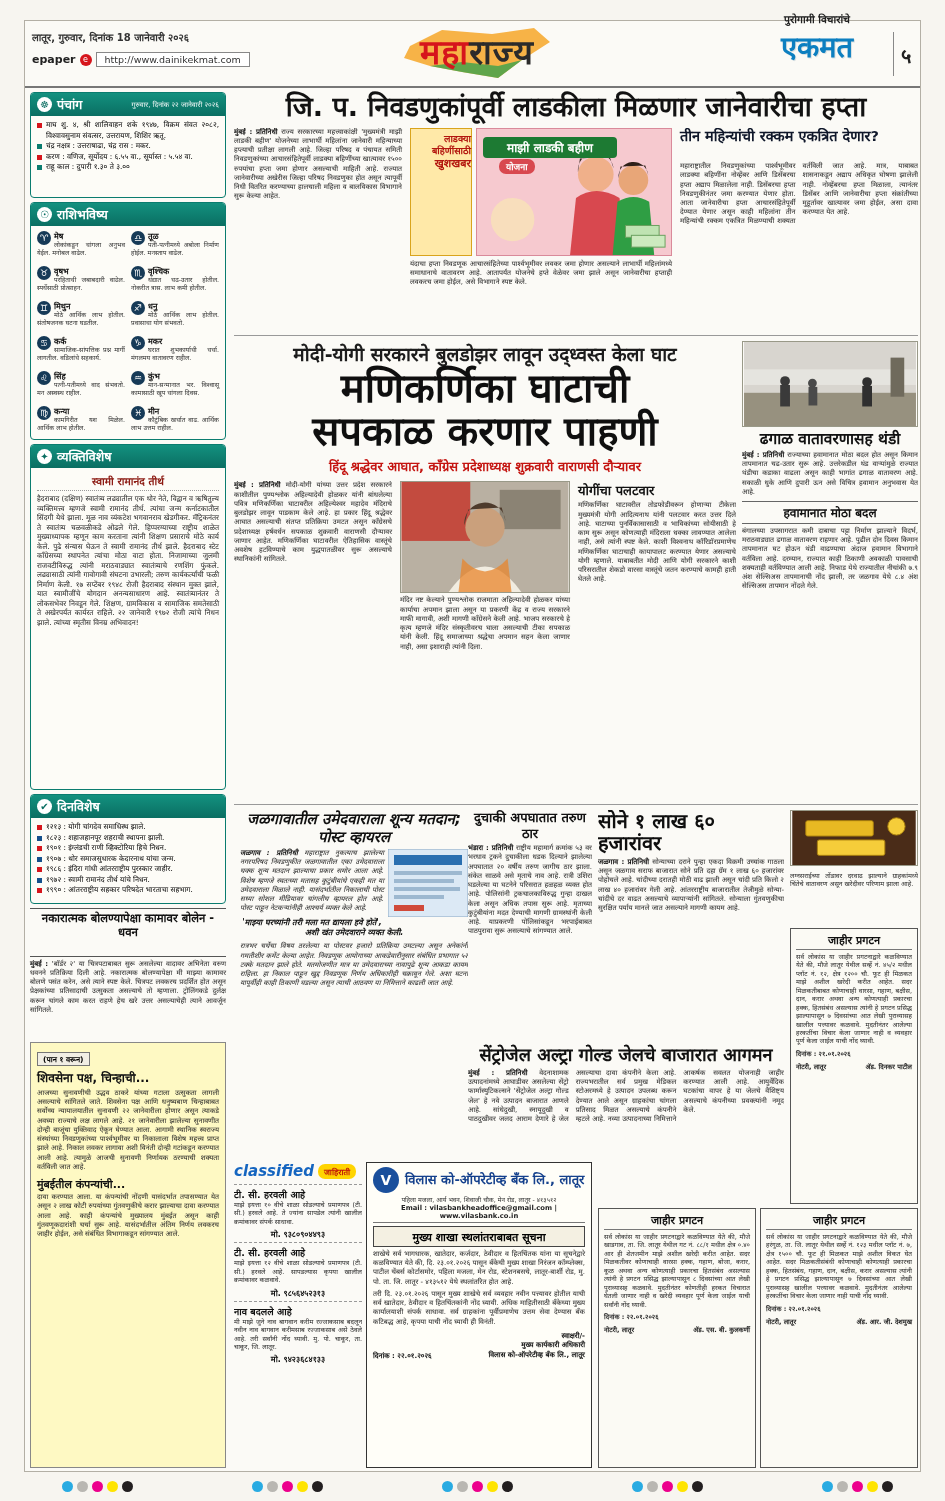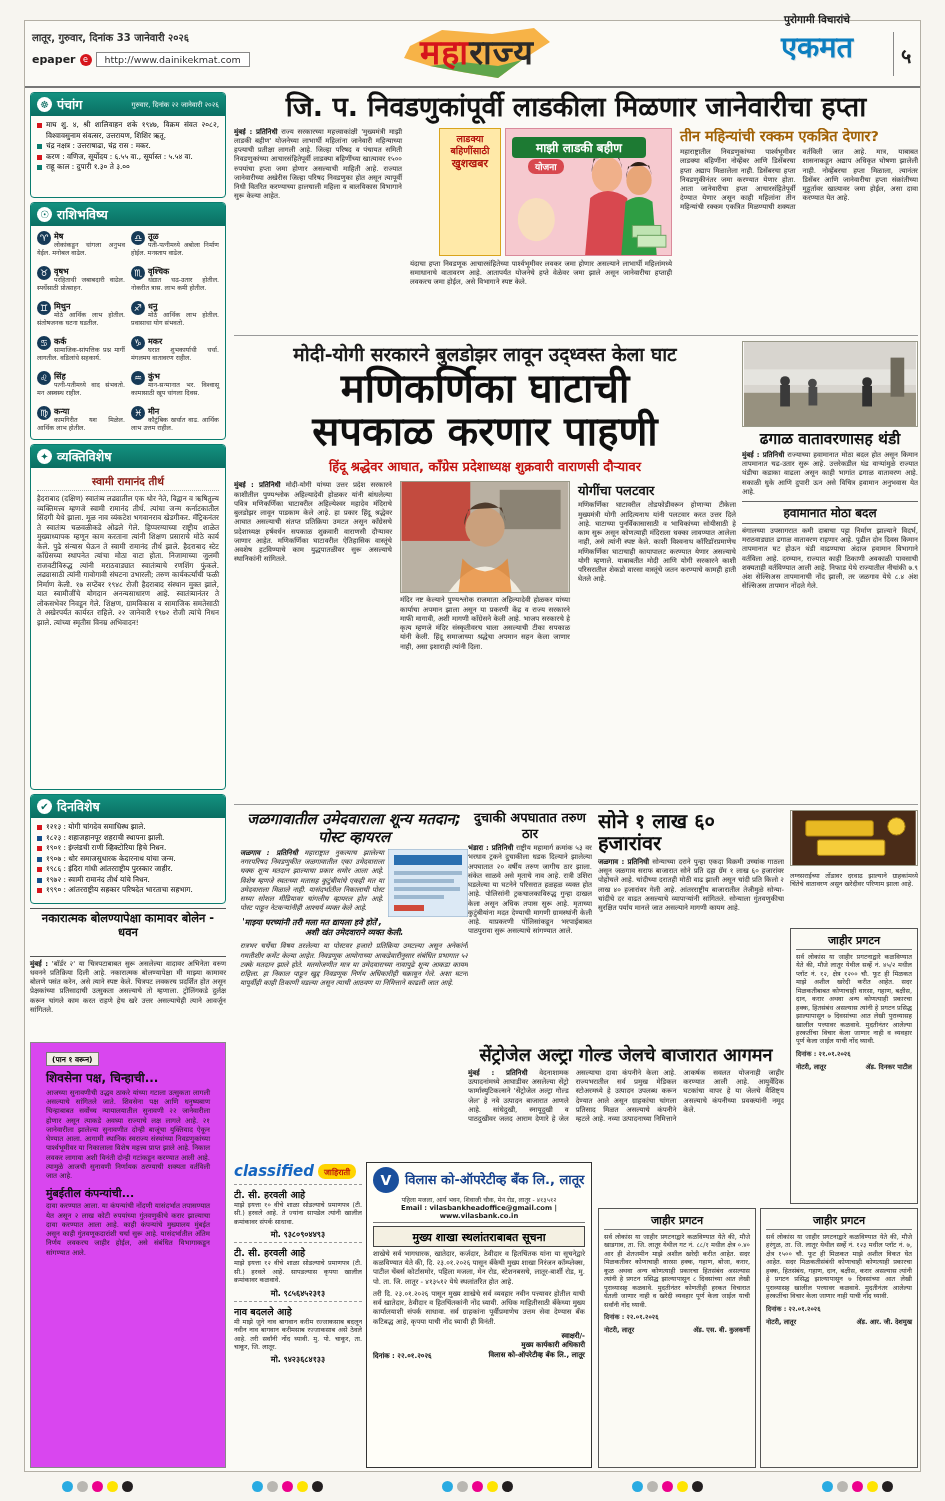--- a/index.html
+++ b/index.html
@@ -39,28 +39,28 @@
   .rz-grid { display:grid; grid-template-columns:1fr 1fr; gap:3px 6px; }
   .rz-item { min-height:32px; }
   .rz-ico { float:left; width:14px; height:14px; border-radius:50%; background:#163a57; color:#fff; font-size:9px; line-height:14px; text-align:center; margin:1px 3px 0 0; }
   .rz-name { display:block; font-size:8px; font-weight:bold; color:#111; }
   .rz-txt { display:block; font-size:6.4px; line-height:1.25; color:#333; text-align:justify; }
   .vy-sub { text-align:center; font-size:10.5px; font-weight:bold; color:#8c1a12; padding:2px 0; border-bottom:1px dotted #999; margin-bottom:3px; }
   
   .rulebox { position:absolute; left:30px; width:196px; }
   .sm-head { font-size:11.5px; font-weight:bold; color:#111; line-height:1.25; text-align:center; padding:2px 0 16px; }
   .toprule { border-top:1.5px solid #555; } .botrule { border-bottom:1.5px solid #555; }
-  .contbox { border:1px solid #888; padding:4px 15px; background:#d946ef; }
+  .contbox { border:1px solid #888; padding:4px 6px; background:#fef9c3; }
   .cont-tag { display:inline-block; border:1px solid #777; font-size:7.5px; font-weight:bold; padding:1px 5px; margin-bottom:3px; background:#f1eee4; }
   .cont-head { font-size:12px; font-weight:bold; color:#111; margin-bottom:3px; }
   .cont-head2 { font-size:11px; font-weight:bold; color:#111; margin:4px 0 2px; }
   
   .topstory-head { font-size:27px; font-weight:bold; color:#121212; text-align:center; line-height:1.1; }
-  .kickerbox { background:#ffe9a8; border:1px solid #d9a41d; color:#b3160e; font-weight:bold; font-size:9.5px; text-align:center; padding:4px 0; line-height:1.3;margin-left:29px; }
-  .c3-head { font-size:14.5px; font-weight:bold; color:#a16207; line-height:1.2; margin-bottom:3px; }
+  .kickerbox { background:#ffe9a8; border:1px solid #d9a41d; color:#b3160e; font-weight:bold; font-size:9.5px; text-align:right; padding:4px 0; line-height:1.3; }
+  .c3-head { font-size:14.5px; font-weight:bold; color:#0f172a; line-height:1.2; margin-bottom:17px; }
   .ms-kicker { font-size:19px; font-weight:bold; color:#1c1c1c; text-align:center; }
   .ms-h1 { font-size:40px; font-weight:bold; color:#0f0f0f; text-align:center; line-height:1.08; }
   .ms-sub { font-size:13px; font-weight:bold; color:#c41410; text-align:center; margin-top:4px; }
   .ms-colhead { font-size:13px; font-weight:bold; color:#111; margin-bottom:2px; }
   .w-head { font-size:15.5px; font-weight:bold; color:#111; text-align:center; line-height:1.15; margin:4px 0 2px; }
   .w-boxtitle { font-size:12px; font-weight:bold; color:#111; text-align:center; border-top:1.5px solid #666; border-bottom:1.5px solid #666; padding:2px 0; margin:4px 0 3px; }
   .zv-head { font-size:15px; font-weight:bold; color:#111; line-height:1.2; text-align:center; margin-bottom:3px; }
   .quote { font-size:8px; font-weight:bold; color:#111; text-align:center; margin:4px 0; line-height:1.3; }
   .ac-head { font-size:13px; font-weight:bold; color:#111; text-align:center; line-height:1.2; margin-bottom:3px; }
   .gold-head { font-size:20px; font-weight:bold; color:#0f0f0f; line-height:1.1; }
@@ -92,21 +92,21 @@
   .dots { position:absolute; display:flex; gap:4px; }
   .dot { width:11px; height:11px; border-radius:50%; display:inline-block; }
 </style>
 </head>
 <body>
 
 <div class="page">
   <div class="frame"></div>
 
   <div class="abs" style="left:32px; top:30px;">
-    <div class="hdr-date">लातूर, गुरुवार, दिनांक 33 जानेवारी २०२६</div>
+    <div class="hdr-date">लातूर, गुरुवार, दिनांक 18 जानेवारी २०२६</div>
   </div>
   <div class="abs epaper-row" style="left:32px; top:52px;">
     <span class="epaper-lbl">epaper</span>
     <span class="globe">e</span>
     <span class="urlbox">http://www.dainikekmat.com</span>
   </div>
 
   <div class="abs masthead" style="left:377px; top:28px; width:200px; height:54px;">
     <svg class="mast-map" width="150" height="54" viewBox="0 0 150 54">
       <polygon points="8,20 40,4 90,8 132,2 148,16 120,34 96,52 60,46 28,40 2,32" fill="#f6a21d" opacity="0.85"></polygon>

